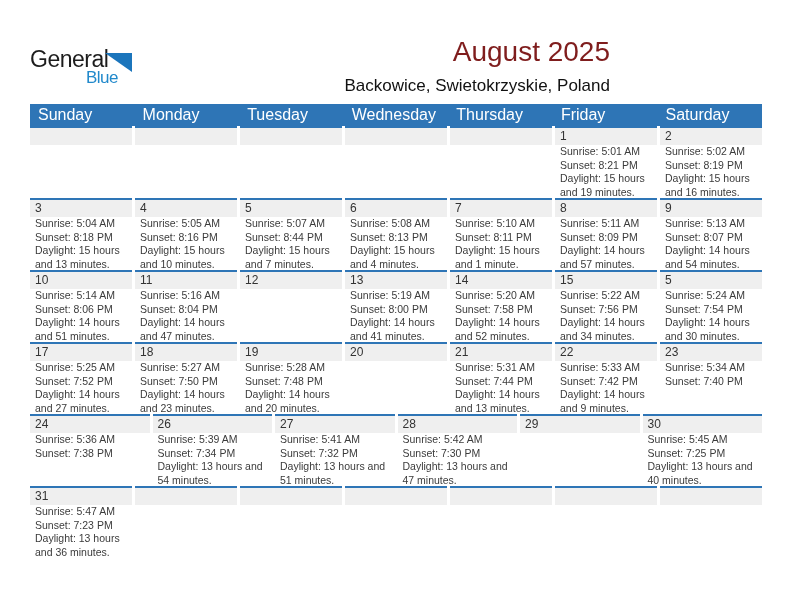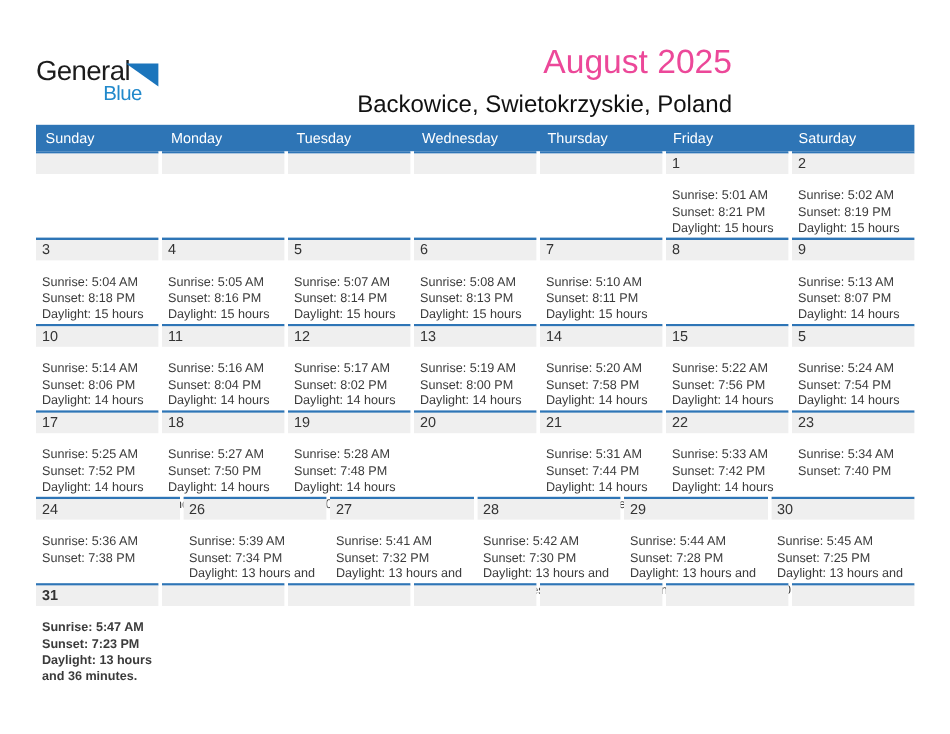--- a/index.html
+++ b/index.html
@@ -24,52 +24,52 @@
     border-left: 27px solid transparent;
   }
   .logo-blue {
     position: absolute; left: 56px; top: 24px;
     font-size: 17px; color: #2189cb; letter-spacing: -0.5px; text-align: center;
   }
 
   
   .title {
     position: absolute; right: 30px; top: 36px;
-    font-size: 28px; color: #ec4899; text-align: center;
+    font-size: 28px; color: #7f1d1d; text-align: center;
   }
   .location {
     position: absolute; right: 30px; top: 76px;
-    font-size: 20px; color: #111; text-align: right;
+    font-size: 17px; color: #111; text-align: right;
   }
 
   
   .calendar { position: absolute; left: 30px; top: 104px; width: 732px; }
 
   .dow-header {
     display: flex; background: #2e75b6; height: 22px; align-items: center;
   }
   .dow-cell {
-    flex: 1 1 0; color: #ffffff; font-size: 12px; padding-left: 8px;
+    flex: 1 1 0; color: #ffffff; font-size: 16px; padding-left: 8px;
     white-space: nowrap; overflow: hidden;
   }
 
   .week-row { display: flex; gap: 3px; height: 72px; }
-  .week-row.last { height: 86px; font-weight: bold; }
+  .week-row.last { height: 86px; }
 
   .day-cell {
     flex: 1 1 0; min-width: 0;
     border-top: 2px solid #2e75b6;
     background: #ffffff;
   }
   .day-number {
     height: 17px; background: #efefef;
     font-size: 12px; color: #333333;
     padding: 1px 0 0 5px; box-sizing: border-box;
   }
-  .day-body { padding-top: 12px; }
+  .day-body { padding-top: 0; }
   .day-line {
     font-size: 10.5px; line-height: 13.5px; color: #3b3b3b;
     padding-left: 5px; padding-right: 2px;
   }
 </style>
 </head>
 <body>
 
 <div class="page">
 
@@ -140,21 +140,21 @@
             <div class="day-body">
               <div class="day-line">Sunrise: 5:05 AM</div>
               <div class="day-line">Sunset: 8:16 PM</div>
               <div class="day-line">Daylight: 15 hours and 10 minutes.</div>
             </div>
           </div>
           <div class="day-cell">
             <div class="day-number">5</div>
             <div class="day-body">
               <div class="day-line">Sunrise: 5:07 AM</div>
-              <div class="day-line">Sunset: 8:14 PM</div>
+              <div class="day-line">Sunset: 8:44 PM</div>
               <div class="day-line">Daylight: 15 hours and 7 minutes.</div>
             </div>
           </div>
           <div class="day-cell">
             <div class="day-number">6</div>
             <div class="day-body">
               <div class="day-line">Sunrise: 5:08 AM</div>
               <div class="day-line">Sunset: 8:13 PM</div>
               <div class="day-line">Daylight: 15 hours and 4 minutes.</div>
             </div>
@@ -162,20 +162,25 @@
           <div class="day-cell">
             <div class="day-number">7</div>
             <div class="day-body">
               <div class="day-line">Sunrise: 5:10 AM</div>
               <div class="day-line">Sunset: 8:11 PM</div>
               <div class="day-line">Daylight: 15 hours and 1 minute.</div>
             </div>
           </div>
           <div class="day-cell">
             <div class="day-number">8</div>
+            <div class="day-body">
+              <div class="day-line">Sunrise: 5:11 AM</div>
+              <div class="day-line">Sunset: 8:09 PM</div>
+              <div class="day-line">Daylight: 14 hours and 57 minutes.</div>
+            </div>
           </div>
           <div class="day-cell">
             <div class="day-number">9</div>
             <div class="day-body">
               <div class="day-line">Sunrise: 5:13 AM</div>
               <div class="day-line">Sunset: 8:07 PM</div>
               <div class="day-line">Daylight: 14 hours and 54 minutes.</div>
             </div>
           </div>
         </div>
@@ -191,25 +196,20 @@
           <div class="day-cell">
             <div class="day-number">11</div>
             <div class="day-body">
               <div class="day-line">Sunrise: 5:16 AM</div>
               <div class="day-line">Sunset: 8:04 PM</div>
               <div class="day-line">Daylight: 14 hours and 47 minutes.</div>
             </div>
           </div>
           <div class="day-cell">
             <div class="day-number">12</div>
-            <div class="day-body">
-              <div class="day-line">Sunrise: 5:17 AM</div>
-              <div class="day-line">Sunset: 8:02 PM</div>
-              <div class="day-line">Daylight: 14 hours and 44 minutes.</div>
-            </div>
           </div>
           <div class="day-cell">
             <div class="day-number">13</div>
             <div class="day-body">
               <div class="day-line">Sunrise: 5:19 AM</div>
               <div class="day-line">Sunset: 8:00 PM</div>
               <div class="day-line">Daylight: 14 hours and 41 minutes.</div>
             </div>
           </div>
           <div class="day-cell">
@@ -316,25 +316,20 @@
           <div class="day-cell">
             <div class="day-number">28</div>
             <div class="day-body">
               <div class="day-line">Sunrise: 5:42 AM</div>
               <div class="day-line">Sunset: 7:30 PM</div>
               <div class="day-line">Daylight: 13 hours and 47 minutes.</div>
             </div>
           </div>
           <div class="day-cell">
             <div class="day-number">29</div>
-            <div class="day-body">
-              <div class="day-line">Sunrise: 5:44 AM</div>
-              <div class="day-line">Sunset: 7:28 PM</div>
-              <div class="day-line">Daylight: 13 hours and 43 minutes.</div>
-            </div>
           </div>
           <div class="day-cell">
             <div class="day-number">30</div>
             <div class="day-body">
               <div class="day-line">Sunrise: 5:45 AM</div>
               <div class="day-line">Sunset: 7:25 PM</div>
               <div class="day-line">Daylight: 13 hours and 40 minutes.</div>
             </div>
           </div>
         </div>

